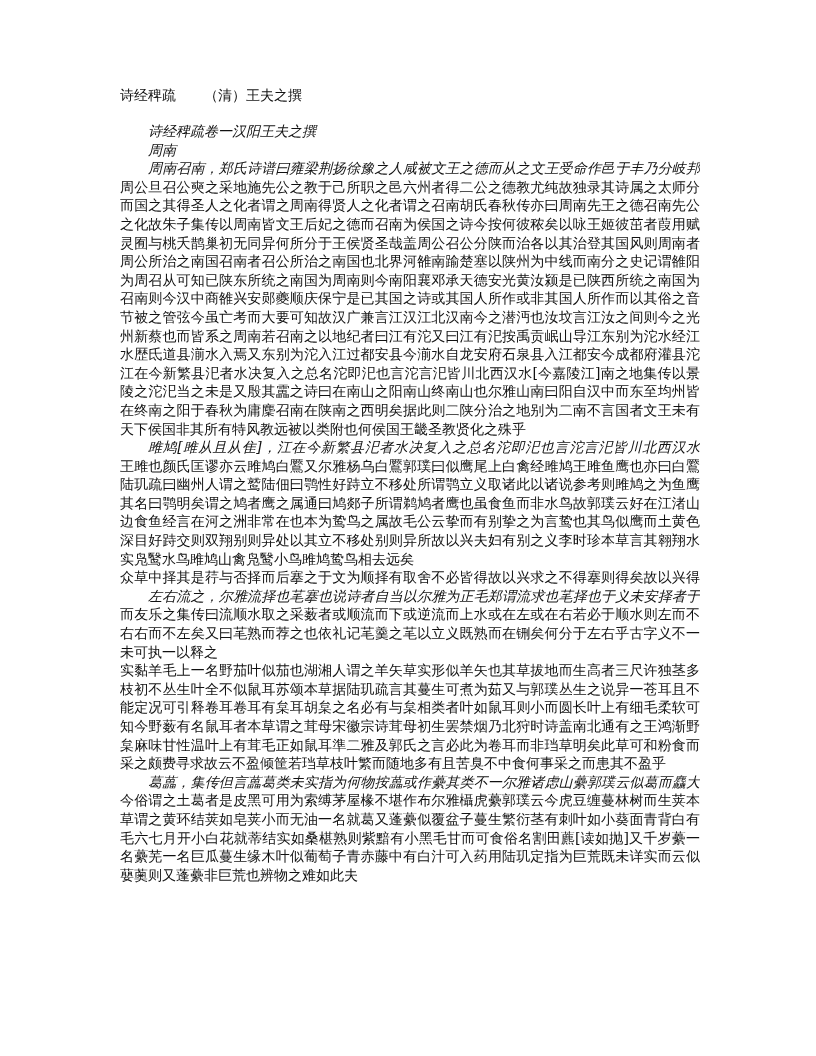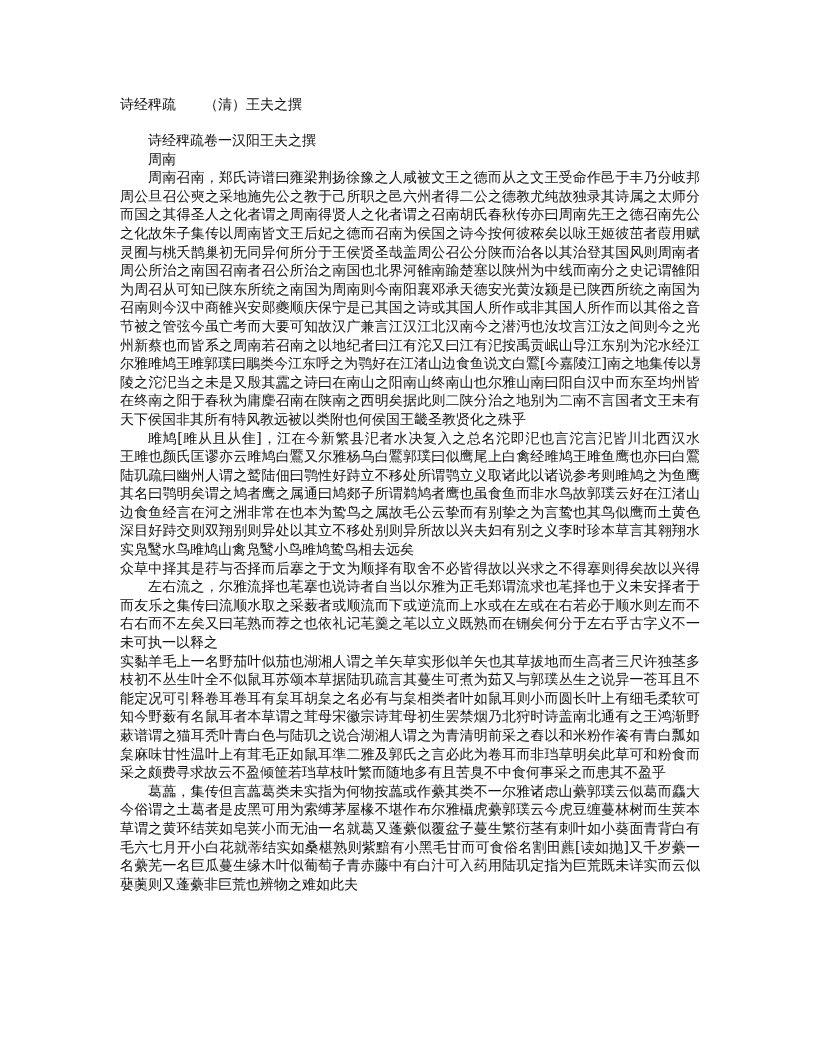--- a/index.html
+++ b/index.html
@@ -1,23 +1,23 @@
 <!DOCTYPE html>
 <html><head>
 <meta charset="utf-8">
 <style>
   html, body { margin: 0; padding: 0; background: #ffffff; }
   body { width: 816px; height: 1056px; position: relative; overflow: hidden;
          font-family: "DejaVu Serif", "Liberation Serif", serif; color: #111; }
-  .page { position: absolute; left: 120px; top: 95px; width: 580px; }
+  .page { position: absolute; left: 120px; top: 86px; width: 580px; }
   .doc-title { font-size: 14px; line-height: 18px; height: 18px; white-space: pre; margin-bottom: 18px; }
   .line { font-size: 14px; line-height: 18.6px; height: 18.6px; white-space: nowrap; overflow: hidden;
           text-align: justify; text-align-last: justify; letter-spacing: 0; }
   .line.last { text-align-last: left; }
-  .indent { padding-left: 28px; }
+  .indent { padding-left: 28px; font-style: italic; }
   .heading { text-align-last: left; }
 </style>
 </head>
 <body>
 
 <div class="page">
   <div class="doc-title">诗经稗疏　　（清）王夫之撰</div>
   <div class="line indent heading">诗经稗疏卷一汉阳王夫之撰</div>
   <div class="line indent heading">周南</div>
   <div id="body">
@@ -25,21 +25,22 @@
         <div class="line indent">周南召南，郑氏诗谱曰雍梁荆扬徐豫之人咸被文王之德而从之文王受命作邑于丰乃分岐邦</div>
         <div class="line">周公旦召公奭之采地施先公之教于己所职之邑六州者得二公之德教尤纯故独录其诗属之太师分</div>
         <div class="line">而国之其得圣人之化者谓之周南得贤人之化者谓之召南胡氏春秋传亦曰周南先王之德召南先公</div>
         <div class="line">之化故朱子集传以周南皆文王后妃之德而召南为侯国之诗今按何彼秾矣以咏王姬彼茁者葭用赋</div>
         <div class="line">灵囿与桃夭鹊巢初无同异何所分于王侯贤圣哉盖周公召公分陕而治各以其治登其国风则周南者</div>
         <div class="line">周公所治之南国召南者召公所治之南国也北界河雒南踰楚塞以陕州为中线而南分之史记谓雒阳</div>
         <div class="line">为周召从可知已陕东所统之南国为周南则今南阳襄邓承天德安光黄汝颍是已陕西所统之南国为</div>
         <div class="line">召南则今汉中商雒兴安郧夔顺庆保宁是已其国之诗或其国人所作或非其国人所作而以其俗之音</div>
         <div class="line">节被之管弦今虽亡考而大要可知故汉广兼言江汉江北汉南今之潜沔也汝坟言江汝之间则今之光</div>
         <div class="line">州新蔡也而皆系之周南若召南之以地纪者曰江有沱又曰江有汜按禹贡岷山导江东别为沱水经江</div>
-        <div class="line">尔雅雎鸠王雎郭璞曰鵰类今江东呼之为鹗好在江渚山边食鱼说文白鷢[今嘉陵江]南之地集传以景</div>
+        <div class="line">水歴氐道县湔水入焉又东别为沱入江过都安县今湔水自龙安府石泉县入江都安今成都府灌县沱</div>
+        <div class="line">江在今新繁县汜者水决复入之总名沱即汜也言沱言汜皆川北西汉水[今嘉陵江]南之地集传以景</div>
         <div class="line">陵之沱汜当之未是又殷其靁之诗曰在南山之阳南山终南山也尔雅山南曰阳自汉中而东至均州皆</div>
         <div class="line">在终南之阳于春秋为庸麇召南在陕南之西明矣据此则二陕分治之地别为二南不言国者文王未有</div>
         <div class="line last">天下侯国非其所有特风教远被以类附也何侯国王畿圣教贤化之殊乎</div>
       </div>
       <div>
         <div class="line indent">雎鸠[雎从且从隹]，江在今新繁县汜者水决复入之总名沱即汜也言沱言汜皆川北西汉水</div>
         <div class="line">王雎也颜氏匡谬亦云雎鸠白鷢又尔雅杨乌白鷢郭璞曰似鹰尾上白禽经雎鸠王雎鱼鹰也亦曰白鷢</div>
         <div class="line">陆玑疏曰幽州人谓之鹫陆佃曰鹗性好跱立不移处所谓鹗立义取诸此以诸说参考则雎鸠之为鱼鹰</div>
         <div class="line">其名曰鹗明矣谓之鸠者鹰之属通曰鸠郯子所谓鹈鸠者鹰也虽食鱼而非水鸟故郭璞云好在江渚山</div>
         <div class="line">边食鱼经言在河之洲非常在也本为鸷鸟之属故毛公云挚而有别挚之为言鸷也其鸟似鹰而土黄色</div>
@@ -51,21 +52,20 @@
         <div class="line indent">左右流之，尔雅流择也芼搴也说诗者自当以尔雅为正毛郑谓流求也芼择也于义未安择者于</div>
         <div class="line">而友乐之集传曰流顺水取之采薮者或顺流而下或逆流而上水或在左或在右若必于顺水则左而不</div>
         <div class="line">右右而不左矣又曰芼熟而荐之也依礼记芼羹之芼以立义既熟而在铏矣何分于左右乎古字义不一</div>
         <div class="line last">未可执一以释之</div>
       </div>
       <div>
         <div class="line">实黏羊毛上一名野茄叶似茄也湖湘人谓之羊矢草实形似羊矢也其草拔地而生高者三尺许独茎多</div>
         <div class="line">枝初不丛生叶全不似鼠耳苏颂本草据陆玑疏言其蔓生可煮为茹又与郭璞丛生之说异一苍耳且不</div>
         <div class="line">能定况可引释卷耳卷耳有枲耳胡枲之名必有与枲相类者叶如鼠耳则小而圆长叶上有细毛柔软可</div>
         <div class="line">知今野薮有名鼠耳者本草谓之茸母宋徽宗诗茸母初生罢禁烟乃北狩时诗盖南北通有之王鸿渐野</div>
-        <div class="line">蔌谱谓之猫耳秃叶青白色与陆玑之说合湖湘人谓之为青清明前采之舂以和米粉作餈有青白瓢如</div>
         <div class="line">枲麻味甘性温叶上有茸毛正如鼠耳準二雅及郭氏之言必此为卷耳而非珰草明矣此草可和粉食而</div>
         <div class="line last">采之颇费寻求故云不盈倾筐若珰草枝叶繁而随地多有且苦臭不中食何事采之而患其不盈乎</div>
       </div>
       <div>
         <div class="line indent">葛藟，集传但言藟葛类未实指为何物按藟或作虆其类不一尔雅诸虑山虆郭璞云似葛而麤大</div>
         <div class="line">今俗谓之土葛者是皮黑可用为索缚茅屋椽不堪作布尔雅欇虎虆郭璞云今虎豆缠蔓林树而生荚本</div>
         <div class="line">草谓之黄环结荚如皂荚小而无油一名就葛又蓬虆似覆盆子蔓生繁衍茎有刺叶如小葵面青背白有</div>
         <div class="line">毛六七月开小白花就蒂结实如桑椹熟则紫黯有小黑毛甘而可食俗名割田藨[读如抛]又千岁虆一</div>
         <div class="line">名虆芜一名巨瓜蔓生缘木叶似葡萄子青赤藤中有白汁可入药用陆玑定指为巨荒既未详实而云似</div>
         <div class="line last">蘡薁则又蓬虆非巨荒也辨物之难如此夫</div>

